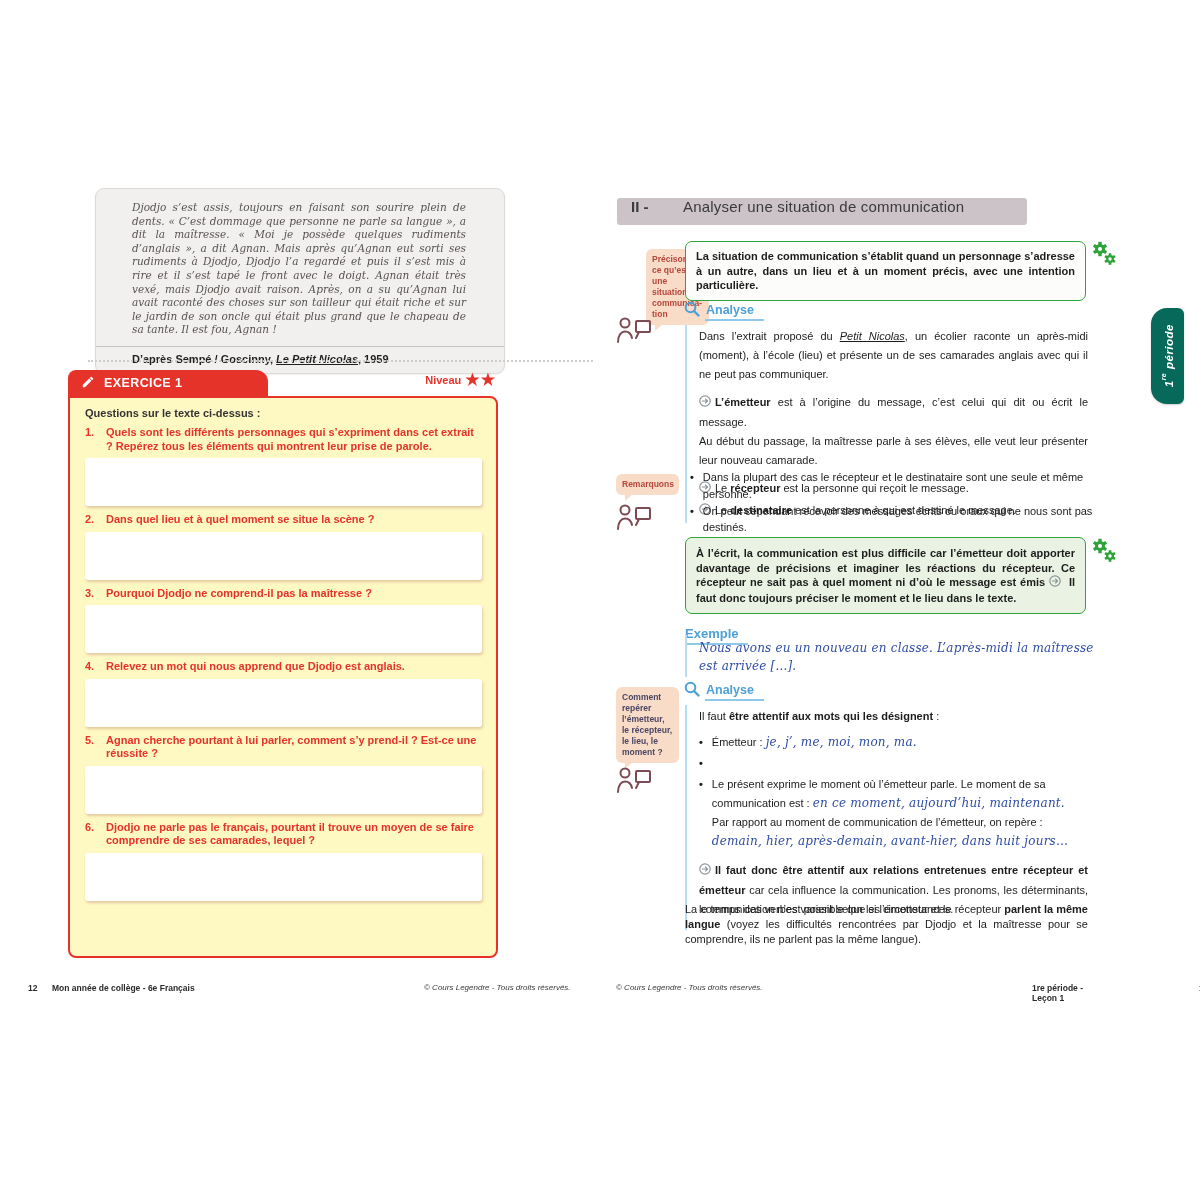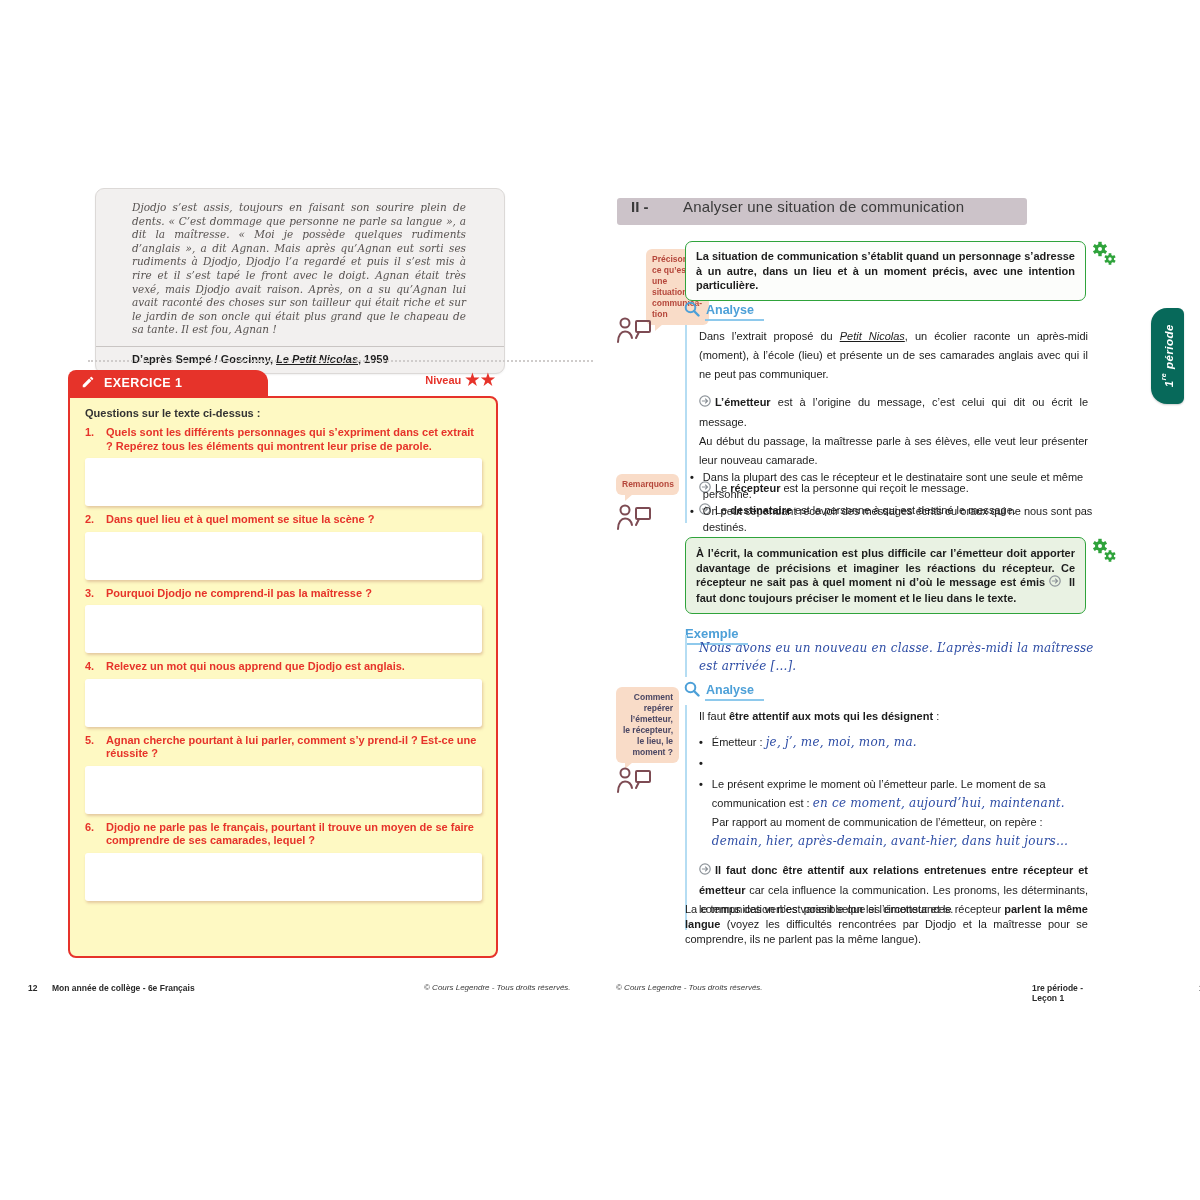--- a/index.html
+++ b/index.html
@@ -71,21 +71,21 @@
   .gb2 { left:685px; top:537px; background:#e9f2e3; padding:8px 10px; }
 
   .bubble {
     width:63px; background:#f9dcc8; border-radius:6px; padding:5px 6px;
     font-size:8.5px; line-height:1.3; font-weight:bold; color:#b5473b;
   }
   .bubble:after {
     content:""; position:absolute; left:9px; bottom:-6px;
     border-top:7px solid #f9dcc8; border-right:8px solid transparent;
   }
-  .bubble.dark { color:#4a4663;text-align:right; }
+  .bubble.dark { color:#4a4663; }
   .mb1 { left:646px; top:249px; }
   .mb2 { left:616px; top:474px; }
   .mb3 { left:616px; top:687px; }
 
   .an-header { display:flex; align-items:flex-end; gap:5px; }
   .an-label {
     color:#4da0d8; font-weight:bold; font-size:12.5px;
     border-bottom:2px solid #8ec9ec; padding:0 10px 2px 1px;
   }
   .ah1 { left:684px; top:301px; }

